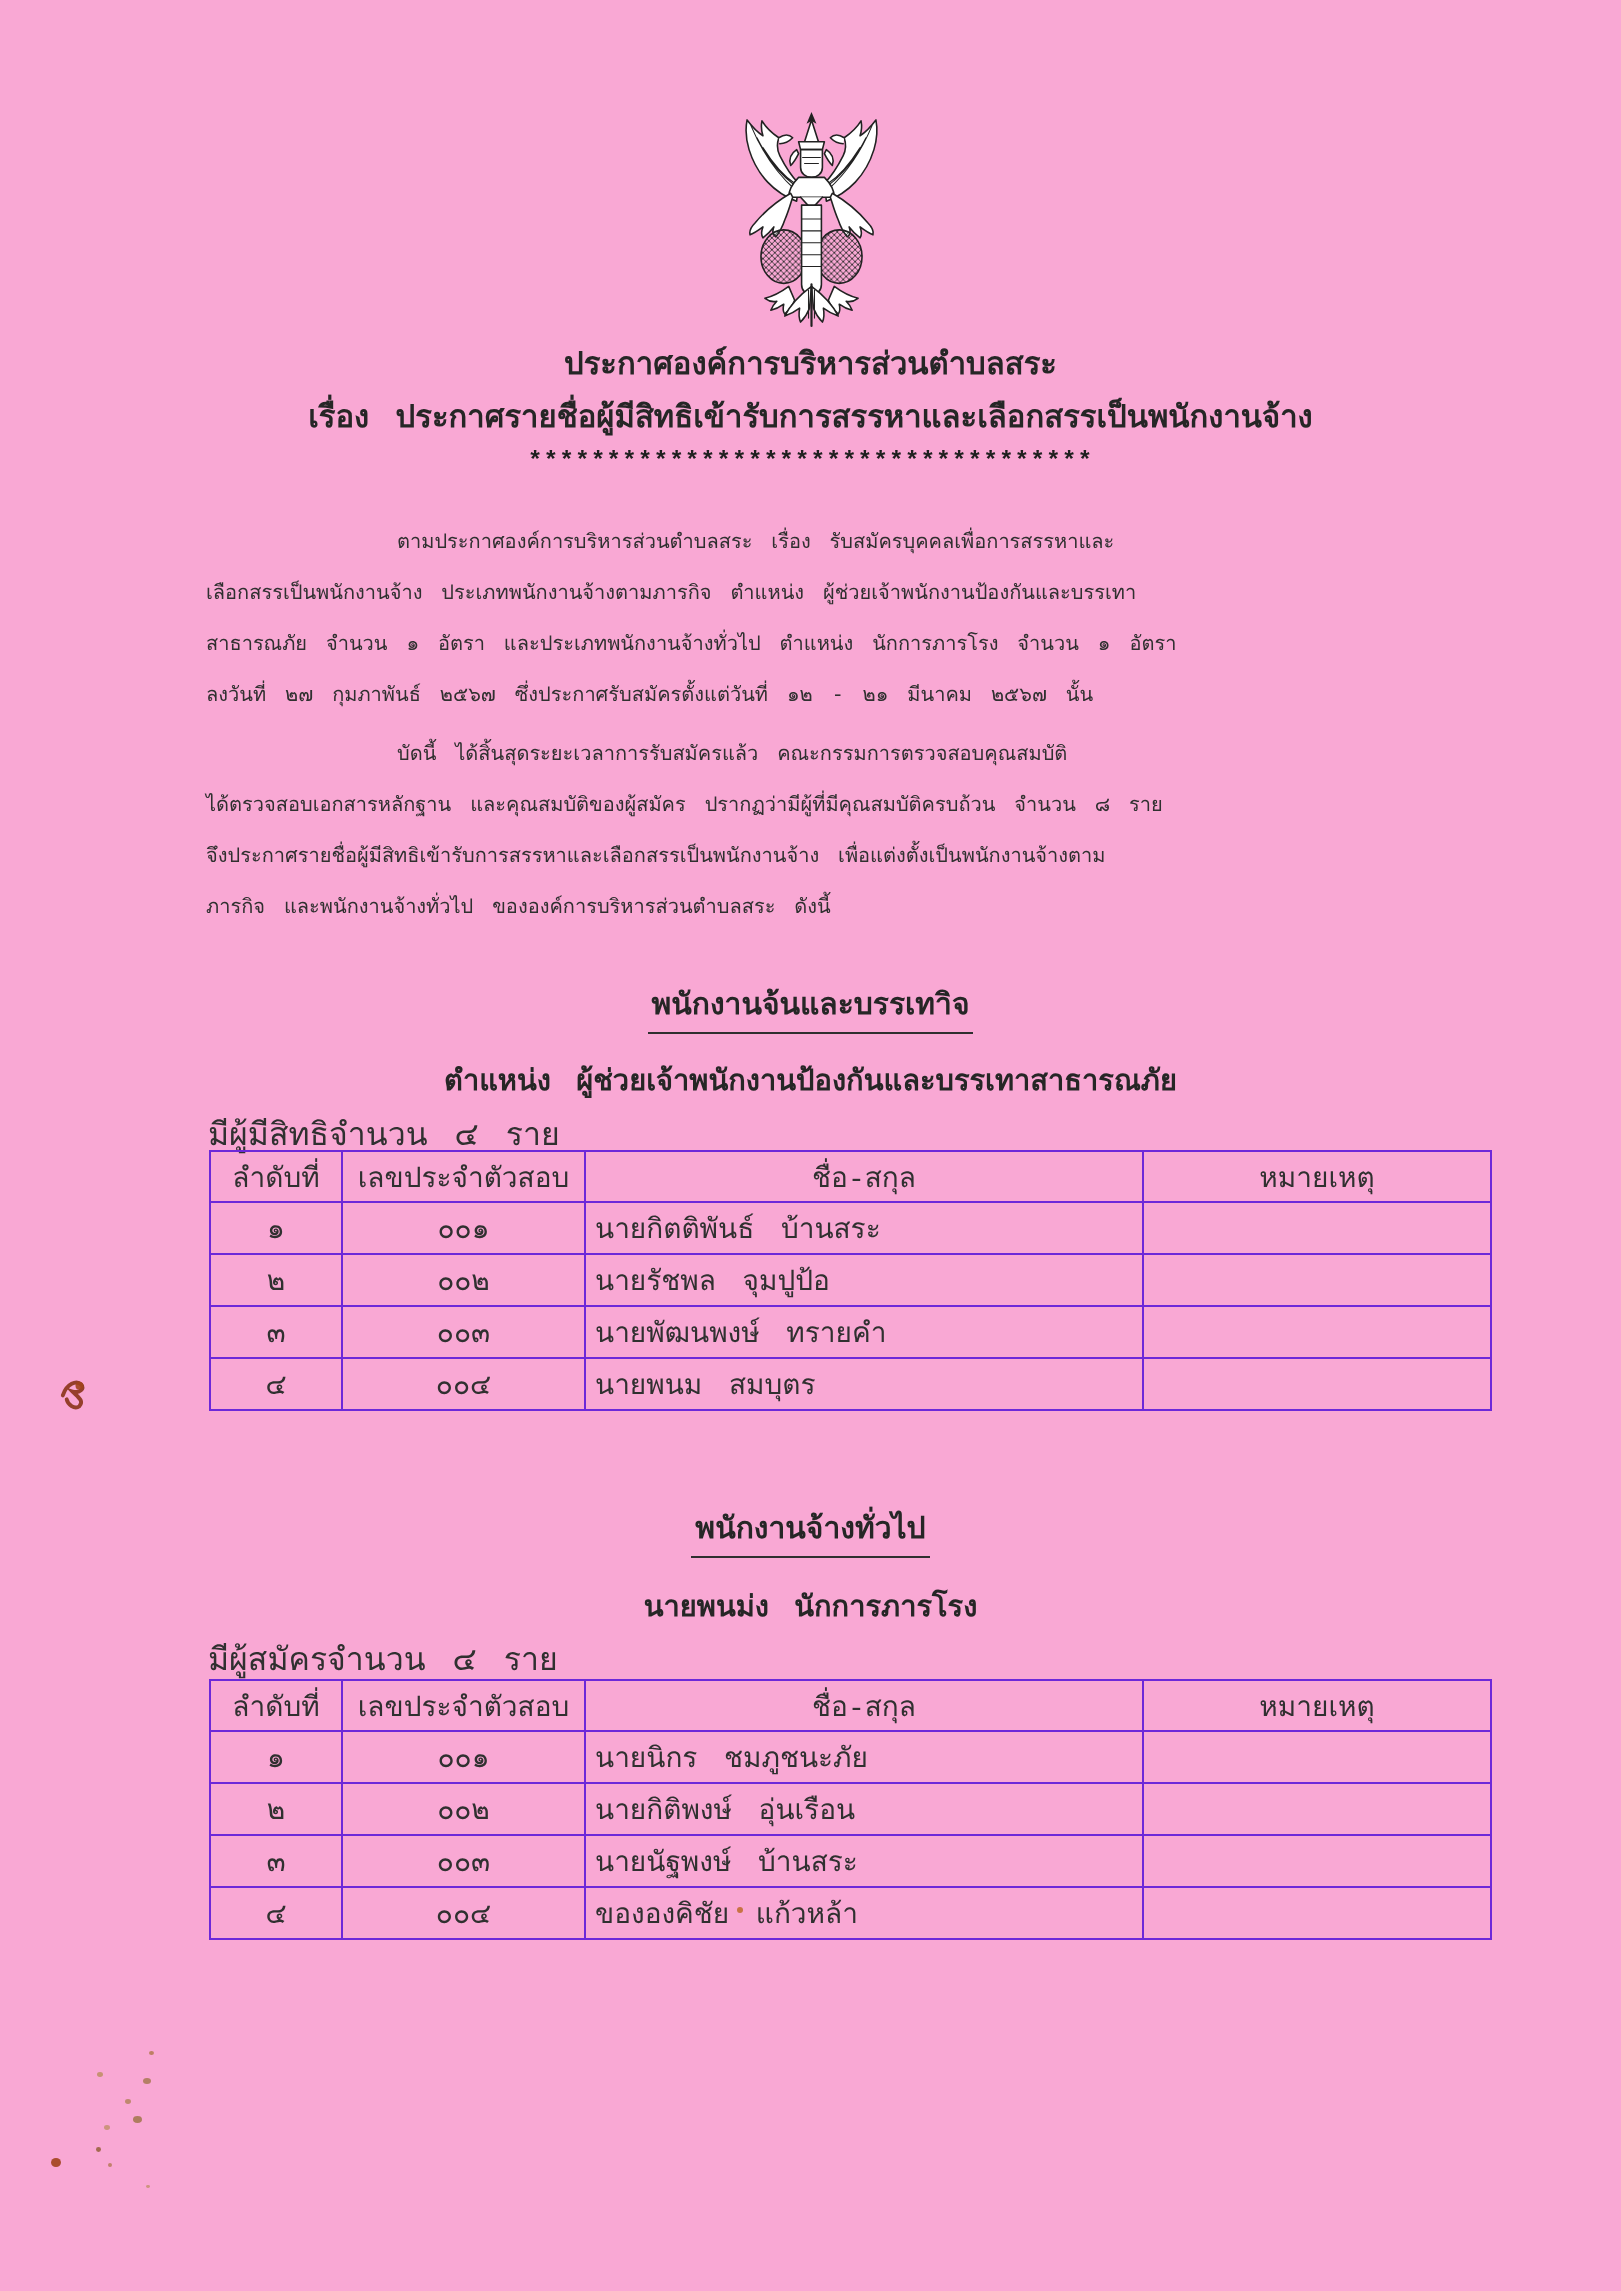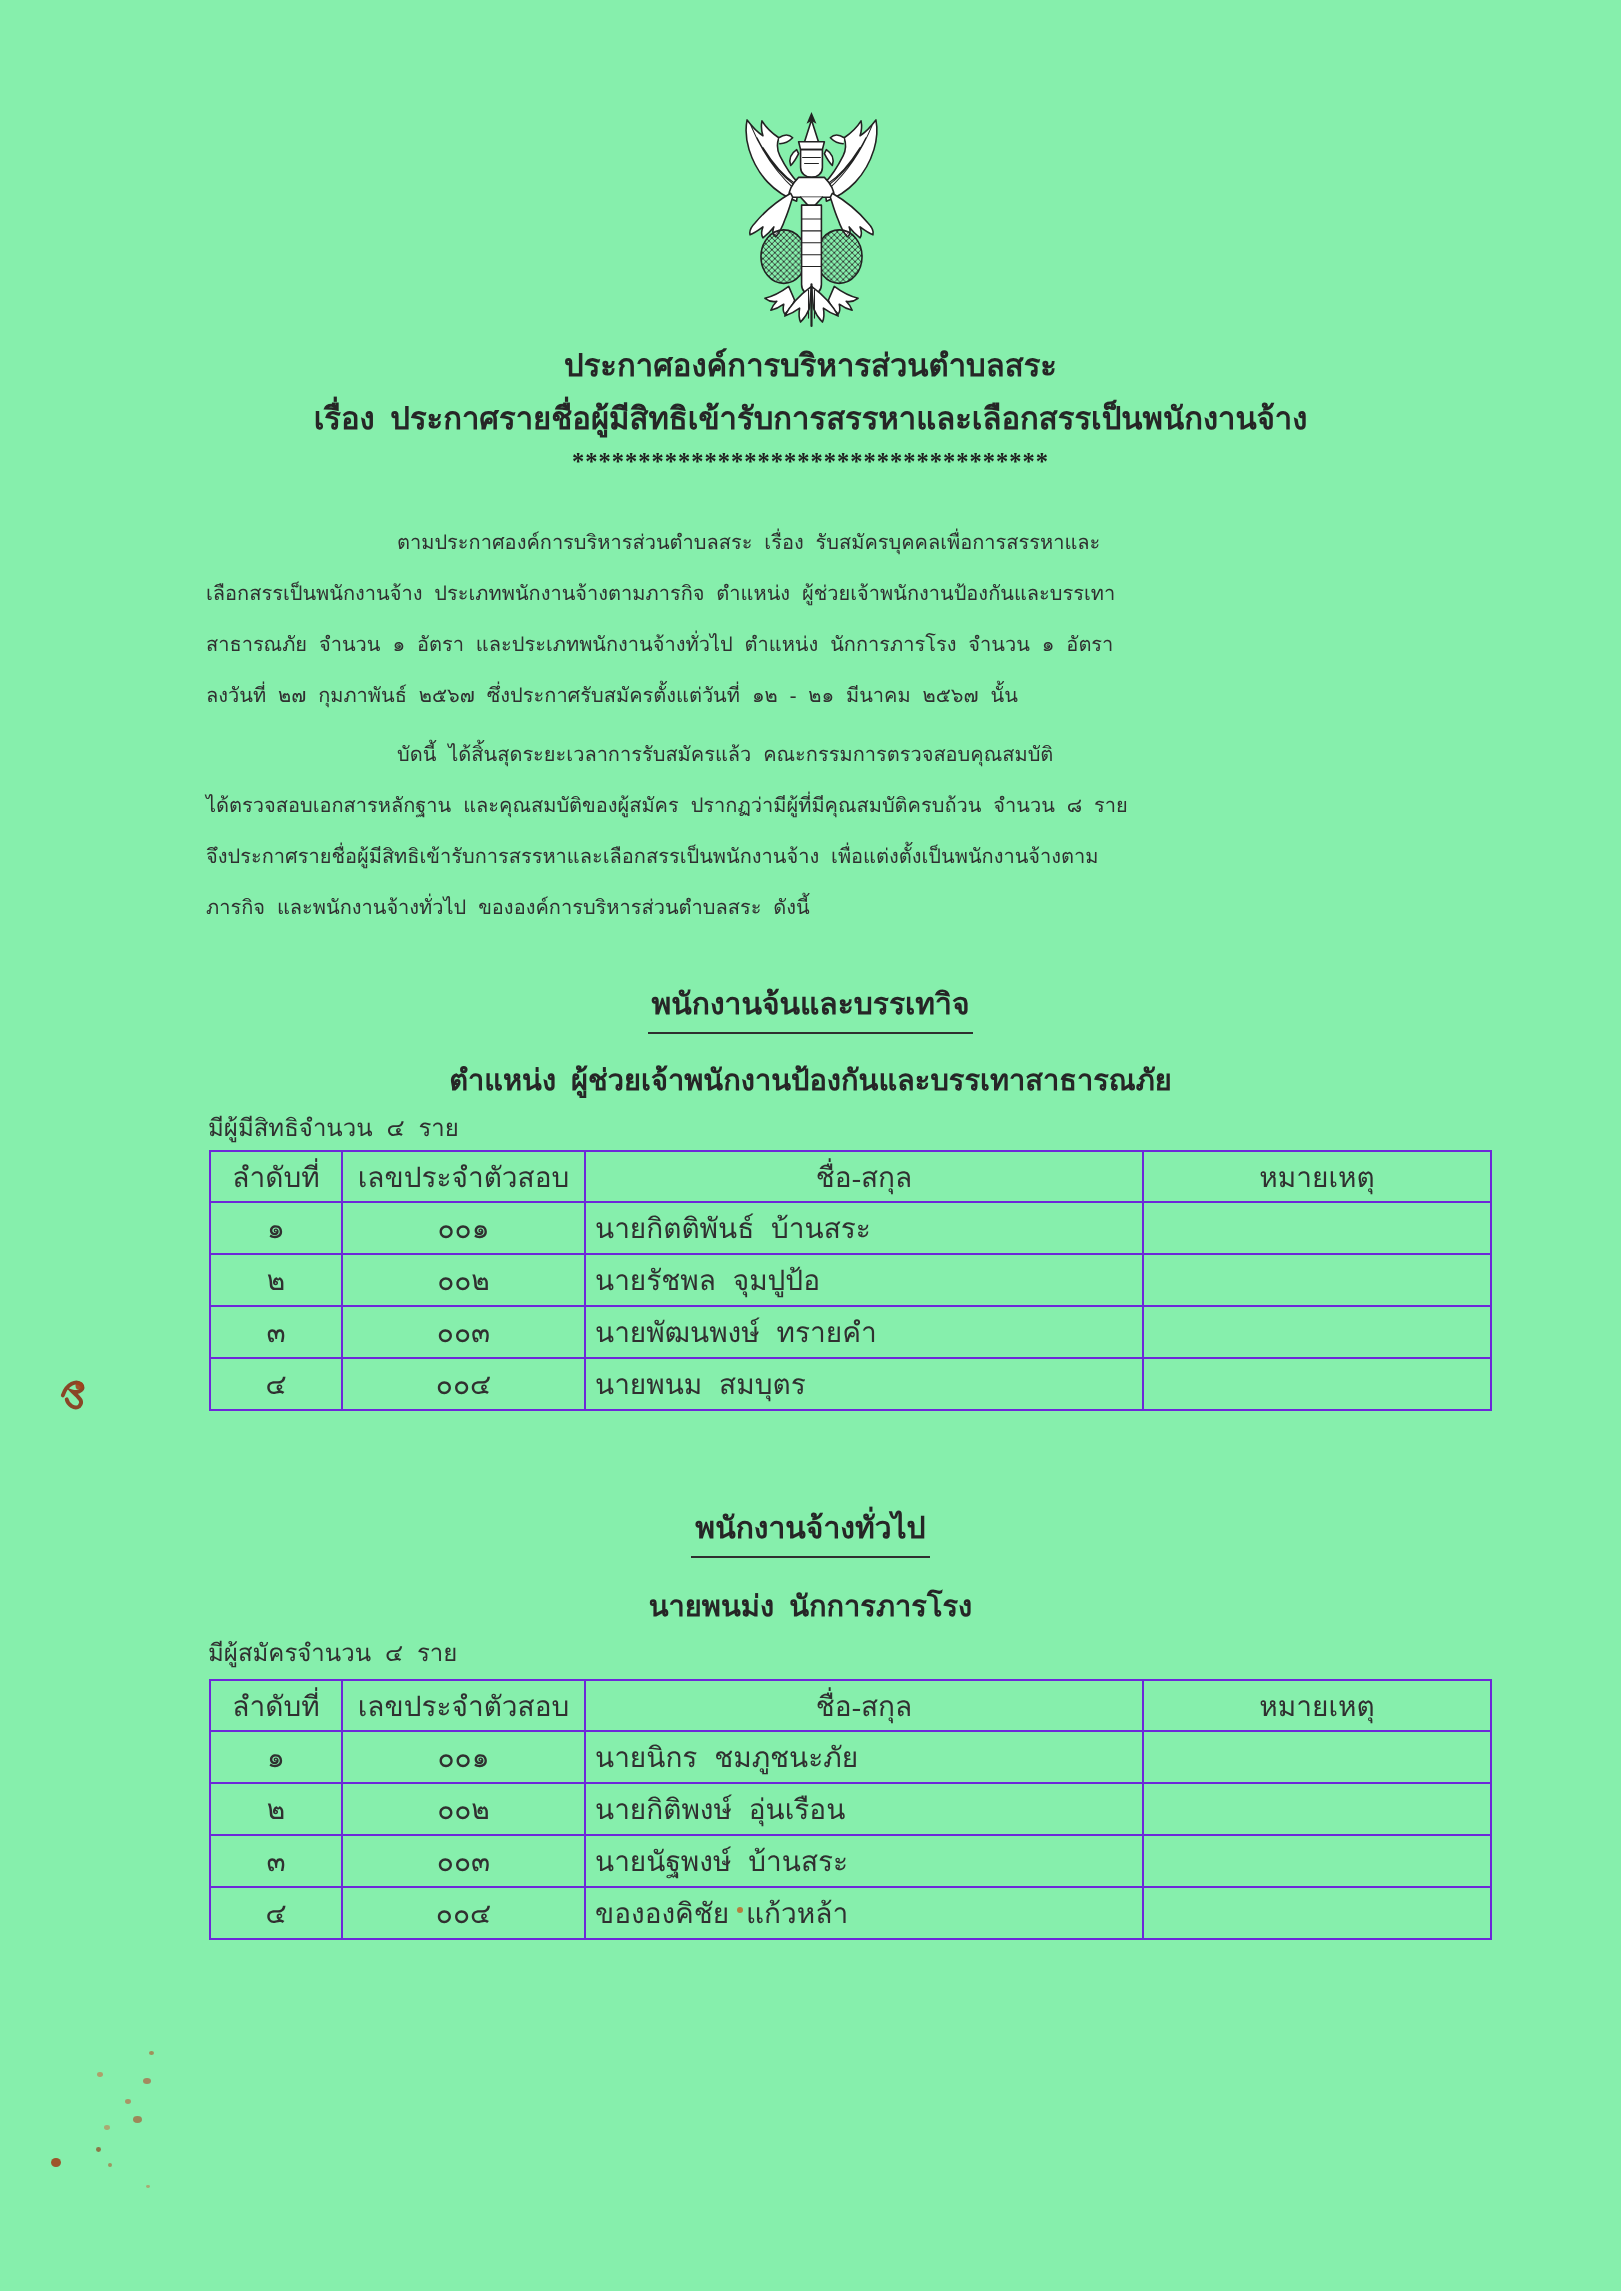--- a/index.html
+++ b/index.html
@@ -1,43 +1,43 @@
 <!DOCTYPE html>
 <html><head>
 <meta charset="utf-8">
 <style>
   html,body{margin:0;padding:0;background:#e8e8e6;}
   .page{
     position:relative;
     width:1621px;height:2292px;
     margin:0 auto;
-    background:#86efac;
+    background:#f9a8d4;
     overflow:hidden;
-    font-family:Liberation Serif, serif;
+    font-family:Liberation Mono, monospace;
     color:#2d2d2d;
   }
   
   .emblem{position:absolute;top:110px;left:50%;margin-left:-86px;width:173px;height:218px;}
   .emblem svg{width:100%;height:100%;}
   
   .title-block{position:absolute;top:339px;left:0;width:100%;text-align:center;}
   .title-line{font-size:31px;font-weight:700;line-height:53px;color:#262626;word-spacing:7.8px;}
   .stars{font-size:24.5px;font-weight:700;letter-spacing:1px;line-height:33px;color:#1f1f1f;}
   
   .content{position:absolute;top:517px;left:206px;width:1274px;}
   .para{margin:0;font-size:20px;line-height:51px;word-spacing:6.9px;color:#303030;}
   .para + .para{margin-top:7.8px;}
   .pline{display:block;white-space:nowrap;}
   .pline.indent{padding-left:191px;}
   
   .center-row{position:absolute;left:0;width:100%;text-align:center;}
   .sec-heading{display:inline-block;font-size:30px;font-weight:700;color:#262626;
     border-bottom:2.5px solid #2f2f2f;padding:0 3.9px 4.9px;word-spacing:5.9px;}
   .sec-position{display:inline-block;font-size:29px;font-weight:700;color:#262626;word-spacing:7.8px;}
-  .count-note{position:absolute;left:208px;font-size:24px;color:#303030;word-spacing:7.8px;text-align:right;}
+  .count-note{position:absolute;left:208px;font-size:32px;color:#303030;word-spacing:7.8px;text-align:right;}
   
   table.roster{position:absolute;left:209px;width:1281px;border-collapse:collapse;table-layout:fixed;
     font-size:28px;color:#303030;}
   table.roster th,table.roster td{border:2px solid #6d28d9;font-weight:400;padding:0;}
   table.roster th{height:49px;text-align:center;}
   table.roster td{height:50px;text-align:center;}
   table.roster td.name{text-align:left;padding-left:9px;word-spacing:9.8px;}
   col.c-no{width:132px;}
   col.c-id{width:243px;}
   col.c-name{width:558px;}

